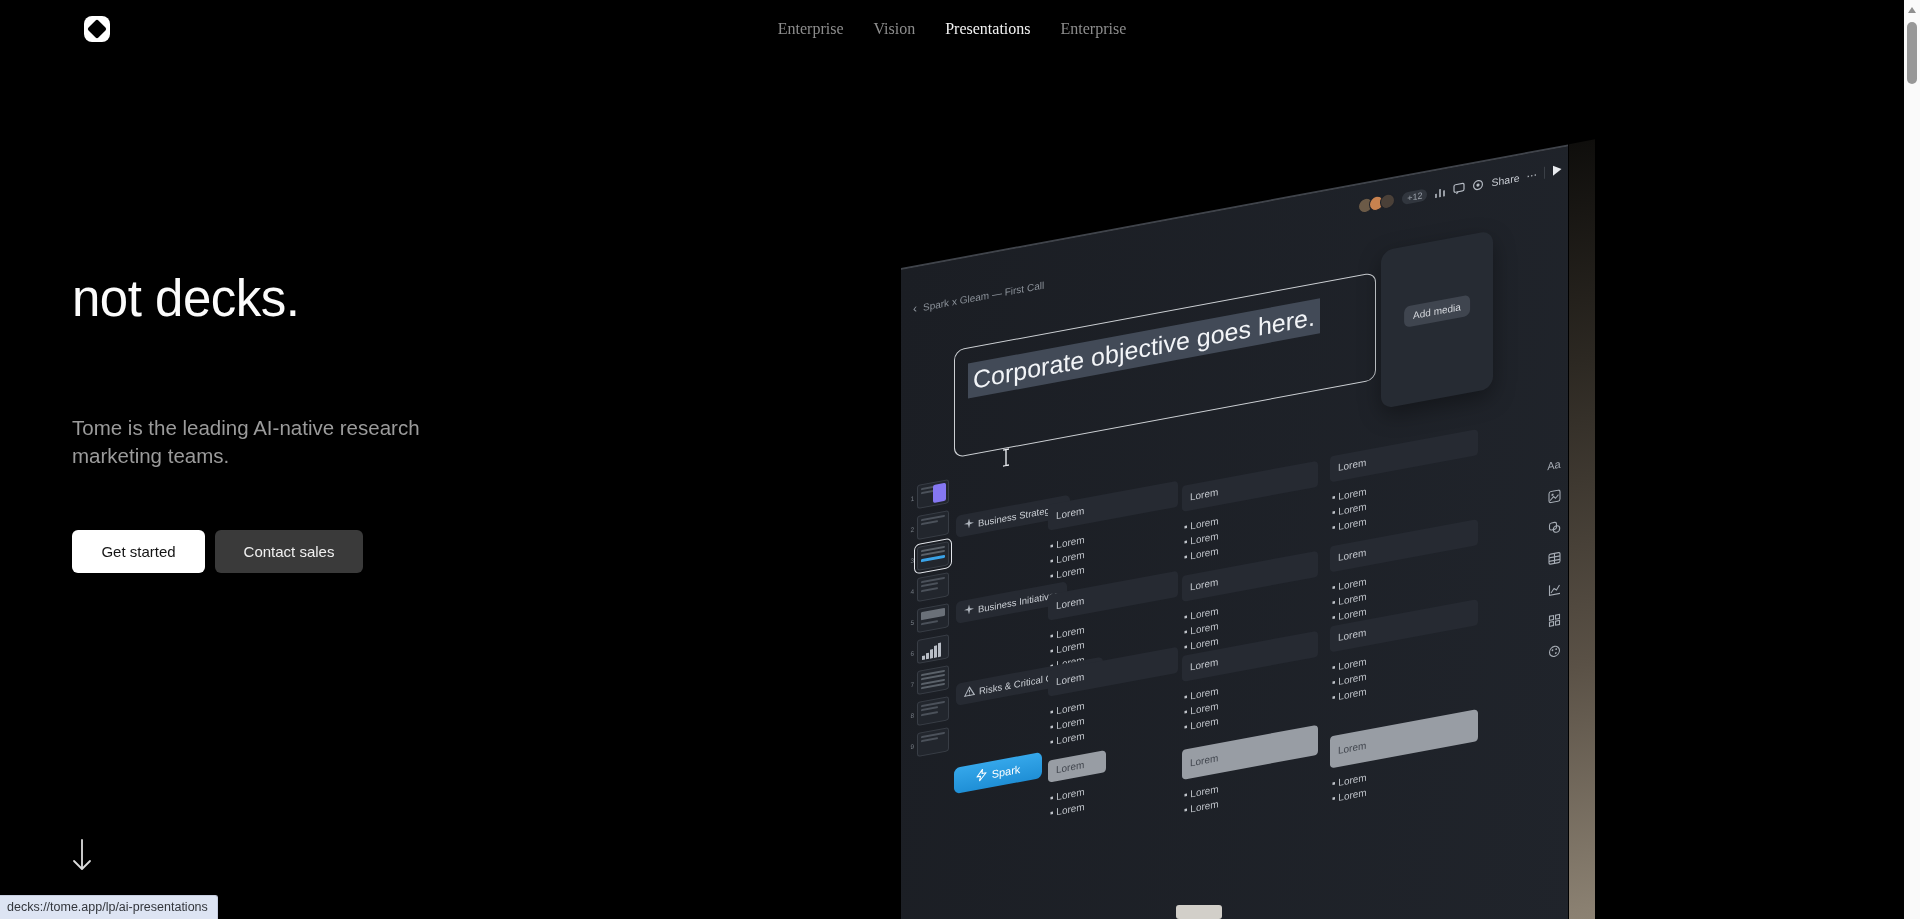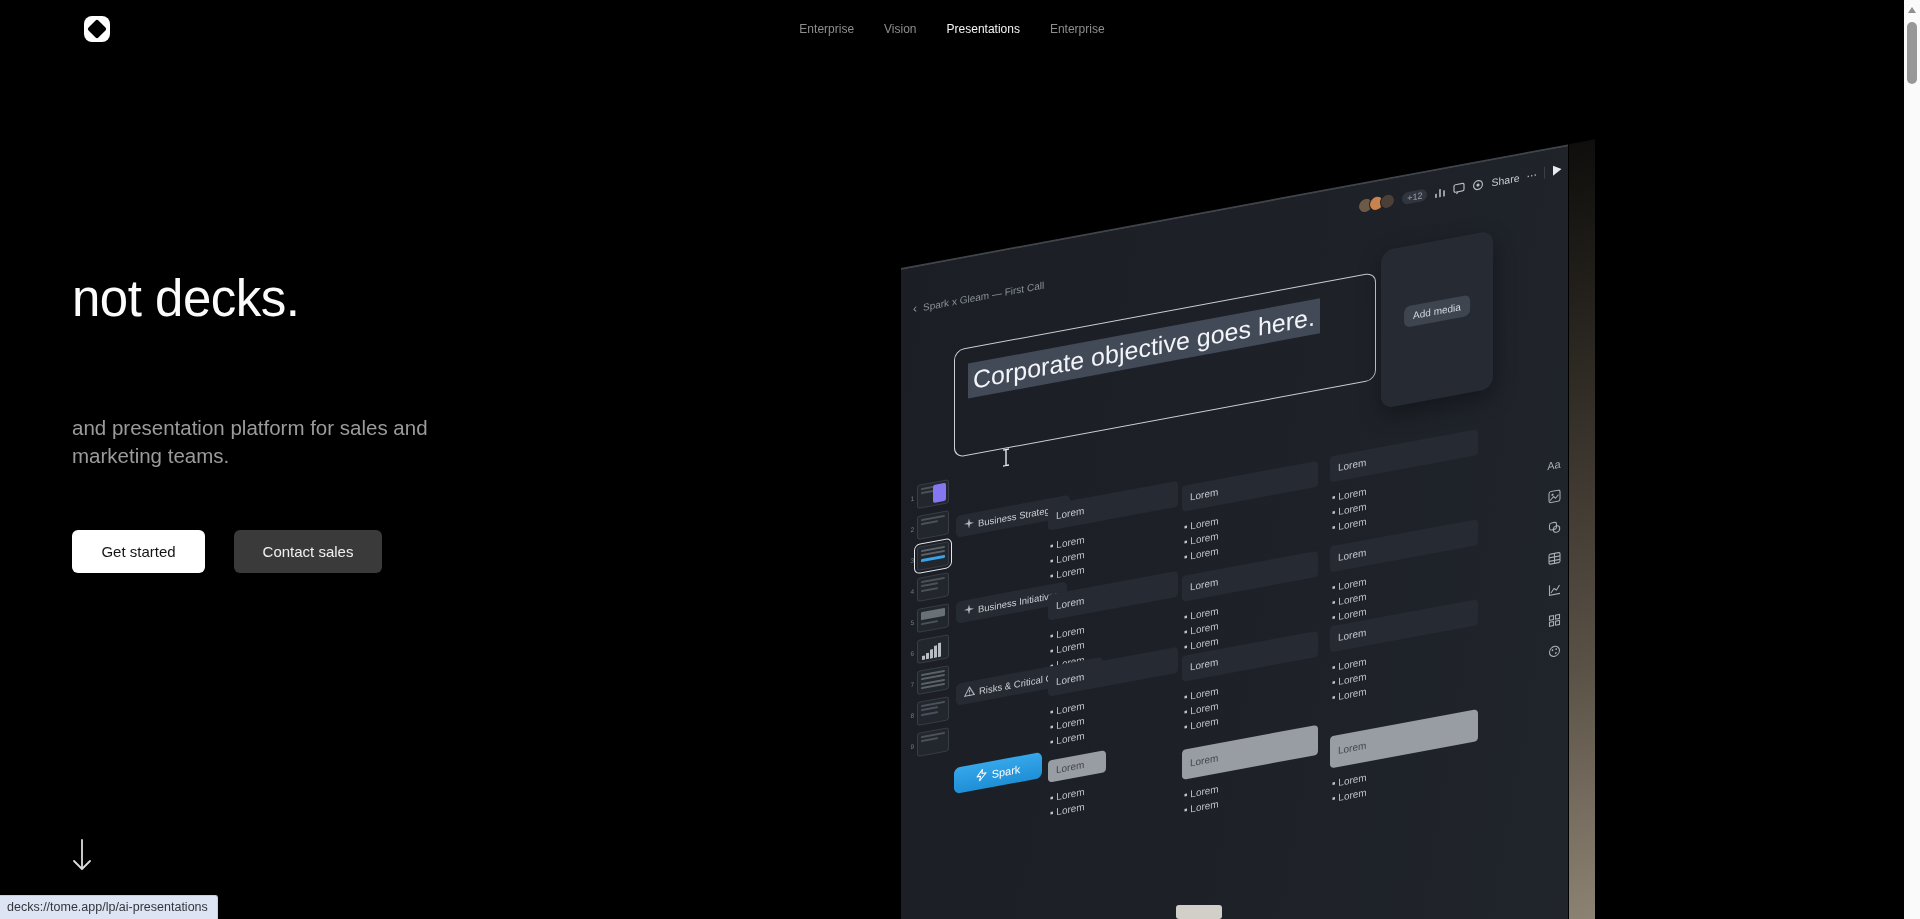--- a/index.html
+++ b/index.html
@@ -2,29 +2,29 @@
 <html><head>
 <meta charset="utf-8">
 <style>
   html,body{margin:0;padding:0;background:#000;width:1920px;height:919px;overflow:hidden;
     font-family:"Liberation Sans",sans-serif;-webkit-font-smoothing:antialiased;}
   
   .nav{position:absolute;top:0;left:0;width:1904px;height:58px;}
   .logo{position:absolute;left:84px;top:16px;width:26px;height:26px;background:#fff;border-radius:8px;}
   .logo::after{content:'';position:absolute;inset:6px;background:#000;transform:rotate(45deg);border-radius:2px;}
   .nav-center{position:absolute;left:50%;top:0;transform:translateX(-50%);height:58px;display:flex;align-items:center;gap:30px;}
-  .nav-item{font-size:12px;color:#8d8d8d;cursor:pointer;}
+  .nav-item{font-size:16px;color:#8d8d8d;cursor:pointer;font-family:Liberation Serif, serif;}
   .nav-item.active{color:#f4f4f4;}
   .nav-right{position:absolute;right:87px;top:0;height:58px;display:flex;align-items:center;gap:26px;}
   .login{font-size:14px;color:#a6a6a6;cursor:pointer;}
   .cta-demo{background:#2f2f2f;color:#f4f4f4;font-size:14px;padding:9px 18px;border-radius:7px;cursor:pointer;}
   
   .h1{position:absolute;left:72px;top:272px;font-size:51px;line-height:54px;font-weight:500;color:#fbfbfb;letter-spacing:-0.5px;}
   .sub{position:absolute;left:72px;top:414px;font-size:20.5px;line-height:28px;color:#9b9b9b;}
-  .btn-row{position:absolute;left:72px;top:530px;display:flex;gap:29px;}
+  .btn-row{position:absolute;left:72px;top:530px;display:flex;gap:10px;}
   .btn{height:43px;border-radius:6px;font-size:15px;display:flex;align-items:center;justify-content:center;cursor:pointer;}
   .btn-primary{background:#ffffff;color:#141414;width:133px;}
   .btn-secondary{background:#3a3a3a;color:#f0f0f0;width:148px;}
   .scroll-cue{position:absolute;left:70px;top:838px;width:24px;height:34px;}
   
   .status{position:absolute;left:0;bottom:0;height:22px;background:#dde4f3;color:#33363c;font-size:12.5px;
     display:flex;align-items:center;padding:0 9px 1px 7px;border-top-right-radius:3px;border:1px solid #c6cde0;border-left:none;border-bottom:none;}
   
   .scrollbar{position:absolute;right:0;top:0;width:16px;height:919px;background:#fafafa;}
   .scroll-up{position:absolute;left:4px;top:7px;width:0;height:0;border-left:4px solid transparent;border-right:4px solid transparent;border-bottom:6px solid #8f8f8f;}
@@ -87,21 +87,21 @@
       <div class="nav-item">Vision</div>
       <div class="nav-item active">Presentations</div>
       <div class="nav-item">Enterprise</div>
     </div>
 </div>
 
 <div class="h1">
   <div>not decks.</div>
 </div>
 <div class="sub">
-  <div>and presentation platform for sales and</div>
+  <div>Tome is the leading AI-native research</div>
   <div>marketing teams.</div>
 </div>
 <div class="btn-row">
   <div class="btn btn-primary">Get started</div>
   <div class="btn btn-secondary">Contact sales</div>
 </div>
 <div class="scroll-cue">
   <svg width="24" height="34" viewBox="0 0 24 34">
       <path d="M12 2 V30 M4 23 L12 31 L20 23" fill="none" stroke="#dcdcdc" stroke-width="1.8" stroke-linecap="round" stroke-linejoin="round"></path>
     </svg>

